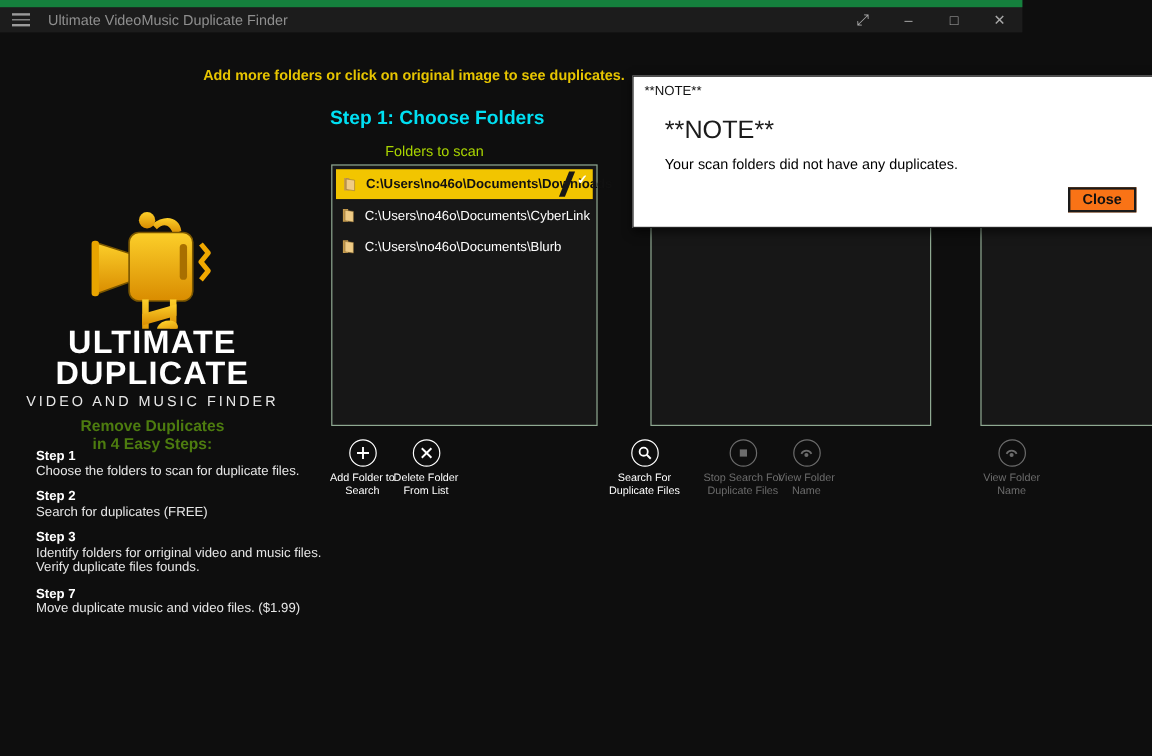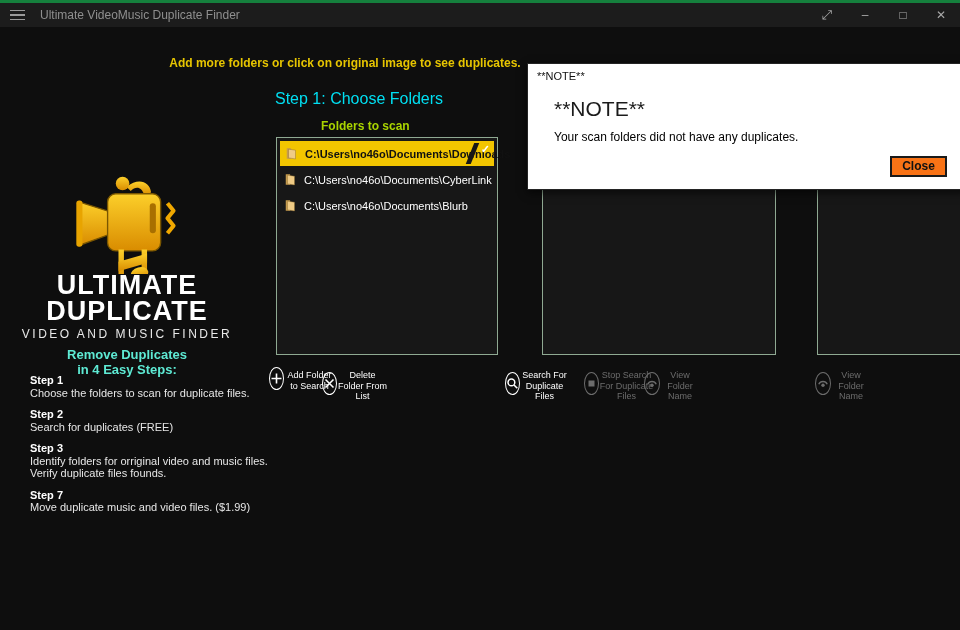--- a/index.html
+++ b/index.html
@@ -1,44 +1,44 @@
 <!DOCTYPE html>
 <html><head>
 <meta charset="utf-8">
 <style>
   * { margin:0; padding:0; box-sizing:border-box; }
   html,body { width:960px; height:630px; background:#000; }
   body { font-family:"Liberation Sans", sans-serif; }
   #app { position:relative; width:960px; height:630px; overflow:hidden; background:#0e0e0e; }
 
   
-  .titlebar { position:absolute; top:0; left:0; width:960px; height:27px;
-    background:#1c1c1c; border-top:3px solid #15803d; display:flex; align-items:center; }
+  .titlebar { position:absolute; top:0; left:0; width:852px; height:27px;
+    background:#1c1c1c; border-top:6px solid #15803d; display:flex; align-items:center; }
   .hamburger { width:34px; height:25px; display:flex; flex-direction:column; justify-content:center;
     align-items:center; gap:3px; cursor:pointer; }
   .hamburger span { display:block; width:15px; height:1.5px; background:#9b9b9b; }
   .win-title { color:#8f8f8f; font-size:12px; margin-left:6px; flex:1; }
   .win-controls { display:flex; align-items:center; height:100%; }
   .win-btn { width:38px; height:100%; display:flex; align-items:center; justify-content:center;
     color:#a9a9a9; font-size:12px; cursor:pointer; }
   .win-btn.expand { font-size:13px; }
 
   
   .instruction { position:absolute; left:160px; top:56px; width:370px; text-align:center;
     font-size:12px; font-weight:bold; color:#e7c500; }
-  .step-heading { position:absolute; left:275px; top:90px; font-size:16px; font-weight:normal; color:#00dff2; }
-  .folders-label { position:absolute; left:277px; top:119px; font-size:12px; font-weight:bold; color:#a9d400;padding-left:44px; }
+  .step-heading { position:absolute; left:275px; top:90px; font-size:16px; font-weight:bold; color:#00dff2; }
+  .folders-label { position:absolute; left:277px; top:119px; font-size:12px; font-weight:normal; color:#a9d400;padding-left:44px; }
 
   
   .logo-wrap { position:absolute; left:72px; top:172px; width:112px; height:102px; }
   .brand { position:absolute; left:17px; top:272px; width:220px; text-align:center; color:#fff; }
   .brand .l1, .brand .l2 { font-size:27px; font-weight:bold; letter-spacing:1px; line-height:26px; }
   .brand .l3 { font-size:12px; letter-spacing:2.5px; margin-top:3px; color:#e8e8e8; }
   .tagline { position:absolute; left:17px; top:347px; width:220px; text-align:center;
-    color:#5eead4; font-size:13px; font-weight:bold; line-height:15px; }
+    color:#4d7c0f; font-size:13px; font-weight:bold; line-height:15px; }
   .steps { position:absolute; left:30px; top:374px; width:240px; color:#e6e6e6; font-size:11px; line-height:12.5px; }
   .step-block { margin-bottom:9px; }
   .step-block .st { font-weight:bold; color:#fff; }
 
   
   .listbox { position:absolute; left:276px; top:137px; width:222px; height:218px;
     background:#171717; border:1px solid #8fa992; padding:3px; }
   .row { position:relative; display:flex; align-items:center; height:25px; margin-bottom:1px;
     font-size:11px; color:#fff; cursor:pointer; padding-left:4px; }
   .row .ficon { width:14px; height:15px; margin-right:6px; flex:0 0 auto; }
@@ -47,21 +47,21 @@
   .row.selected .slit { position:absolute; right:17px; top:0; bottom:0; width:5px;
     background:#171717; transform:skewX(-22deg); }
   .row.selected .check { position:absolute; right:2px; top:0px; color:#fff; font-size:11px; font-weight:bold; }
 
   
   .dupe-box { position:absolute; top:137px; height:218px; background:#171717; border:1px solid #8fa992; }
   .box-center { left:542px; width:234px; }
   .box-right  { left:817px; width:150px; }
 
   
-  .appbtn { position:absolute; top:366px; display:flex; flex-direction:row; align-items:center;
+  .appbtn { position:absolute; top:366px; display:flex; flex-direction:column; align-items:center;
     color:#fff; cursor:pointer; }
   .appbtn .circ { width:23px; height:23px; border:1.6px solid currentColor; border-radius:50%;
     display:flex; align-items:center; justify-content:center; }
   .appbtn .lbl { margin-top:4px; font-size:9px; line-height:10.5px; text-align:center; }
   .appbtn.disabled { color:#6c6c6c; cursor:default; }
   .appbtn svg { display:block; }
 
   
   .dialog { position:absolute; left:527px; top:63px; width:440px; height:127px; background:#ffffff;
     border:1px solid #242424; box-shadow:0 3px 8px rgba(0,0,0,.6); z-index:10; }

